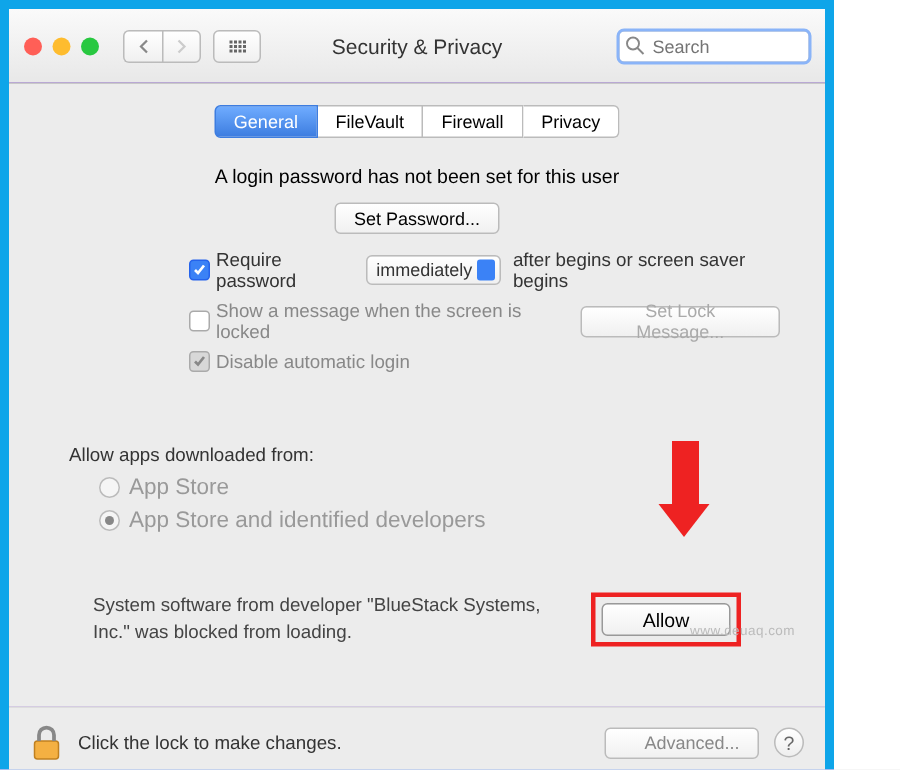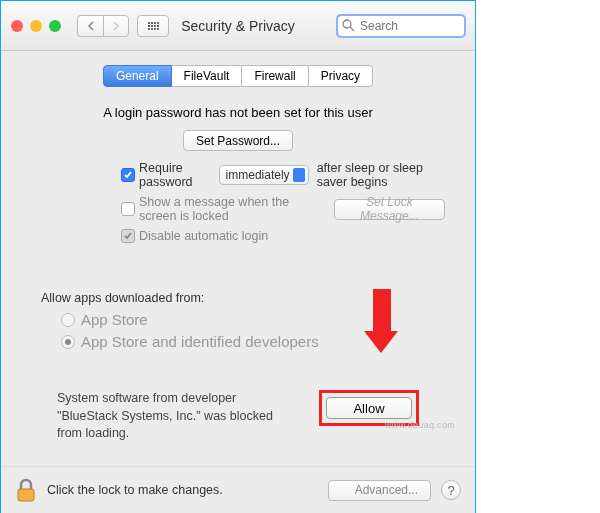--- a/index.html
+++ b/index.html
@@ -1,17 +1,17 @@
 <!DOCTYPE html>
 <html><head>
 <meta charset="utf-8">
 <style>
 * { box-sizing: border-box; margin: 0; padding: 0; }
 body { font-family: -apple-system, "Helvetica Neue", Arial, sans-serif; font-size: 13px; background: #fff; }
-.window { width: 476px; height: 513px; background: #6d28d9; border: 1px solid #0ea5e9; position: relative; }
+.window { width: 556px; height: 513px; background: #6d28d9; border: 6px solid #0ea5e9; position: relative; }
 .toolbar { height: 50px; background: linear-gradient(#fafafa, #e8e8e8); border-bottom: 1px solid #c8c8c8; display: flex; align-items: center; padding: 0 10px; gap: 8px; position: relative; }
 .traffic { display: flex; gap: 7px; margin-right: 8px; }
 .tl { width: 12px; height: 12px; border-radius: 50%; }
 .tl.r { background: #ff5f57; } .tl.y { background: #febc2e; } .tl.g { background: #28c840; }
 .nav-btn { width: 26px; height: 22px; background: linear-gradient(#fff,#f0f0f0); border: 1px solid #bbb; border-radius: 4px; display: flex; align-items: center; justify-content: center; color: #888; }
 .nav-group { display: flex; }
 .nav-group .nav-btn:first-child { border-radius: 4px 0 0 4px; border-right: none;}
 .nav-group .nav-btn:last-child { border-radius: 0 4px 4px 0; }
 .grid-btn { width: 32px; height: 22px; background: linear-gradient(#fff,#f0f0f0); border: 1px solid #bbb; border-radius: 4px; display:flex; align-items:center; justify-content:center; }
 .apps-icon { display: grid; grid-template-columns: repeat(4,2px); grid-template-rows: repeat(3,2px); gap: 1px; }
@@ -22,21 +22,21 @@
 .search-icon { position: absolute; left: 5px; top: 4px; color: #888; }
 .content { background: #ececec; height: 415px; padding: 14px 30px 10px; }
 .tabs { display: flex; justify-content: center; margin-bottom: 18px; }
 .tab { height: 22px; padding: 0 12px; font-size: 12px; background: #fff; border: 1px solid #bbb; display: flex; align-items: center; cursor: pointer; }
 .tab.active { background: linear-gradient(#6facff,#3d7de0); color: #fff; border-color: #3d7de0; }
 .tab:first-child { border-radius: 4px 0 0 4px; }
 .tab:last-child { border-radius: 0 4px 4px 0; }
 .tab + .tab { border-left: none; }
 .row-a { display: flex; align-items: center; justify-content: space-between; margin: 4px 0 10px; gap: 10px; flex-direction: column; }
 .btn { height: 21px; padding: 0 12px; font-size: 12px; background: linear-gradient(#fff,#f0f0f0); border: 1px solid #bbb; border-radius: 4px; display: inline-flex; align-items: center; }
-.btn.disabled { color: #aaa; font-style: italic; }
+.btn.disabled { color: #aaa; }
 .opt-row { display: flex; align-items: center; margin-left: 90px; margin-bottom: 6px; gap: 4px; font-size: 12.5px; color: #333; }
 .opt-row.dim { color: #888; }
 .check { width: 14px; height: 14px; border: 1px solid #aaa; border-radius: 3px; background: #fff; display: inline-flex; align-items: center; justify-content: center; flex-shrink: 0;}
 .check.blue { background: #3b82f6; border-color: #2563eb; color: #fff; }
 .check.gray { background: #d8d8d8; color: #888; }
 .select { height: 20px; padding: 0 18px 0 6px; font-size: 12px; background: linear-gradient(#fff,#f0f0f0); border: 1px solid #bbb; border-radius: 4px; position: relative; display: inline-flex; align-items: center; margin: 0 4px;}
 .select::after { content:''; position:absolute; right: 3px; top: 2px; width: 12px; height: 14px; background: #3b82f6; border-radius: 2px; }
 .section-head { font-size: 12.5px; color: #333; margin: 48px 0 6px 10px; }
 .radio-row { display: flex; align-items: center; gap: 6px; margin-left: 30px; font-size: 15px; color: #999; margin-bottom: 5px;}
 .radio { width: 14px; height: 14px; border: 1px solid #bbb; border-radius: 50%; background: #f5f5f5; display: inline-flex; align-items:center; justify-content:center; flex-shrink:0;}
@@ -118,21 +118,21 @@
     <div class="opt-row">
       <span class="check blue">
           <svg width="10" height="10" viewBox="0 0 10 10">
             <path d="M2 5 L4 7 L8 2" stroke="#fff" fill="none" stroke-width="1.8"></path>
           </svg>
         </span>
       <span>Require password</span>
       <span class="select">
           <span>immediately</span>
         </span>
-      <span>after sleep or sleep saver begins</span>
+      <span>after begins or screen saver begins</span>
     </div>
 
     <div class="opt-row dim">
       <span class="check"></span>
       <span>Show a message when the screen is locked</span>
       <button class="btn disabled">Set Lock Message...</button>
     </div>
 
     <div class="opt-row dim">
       <span class="check gray">

